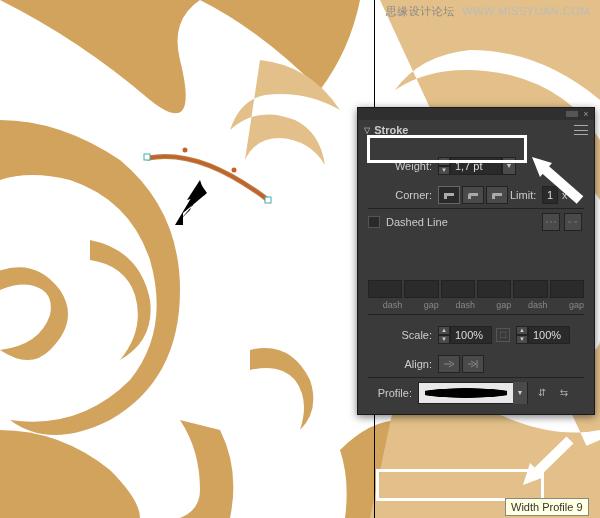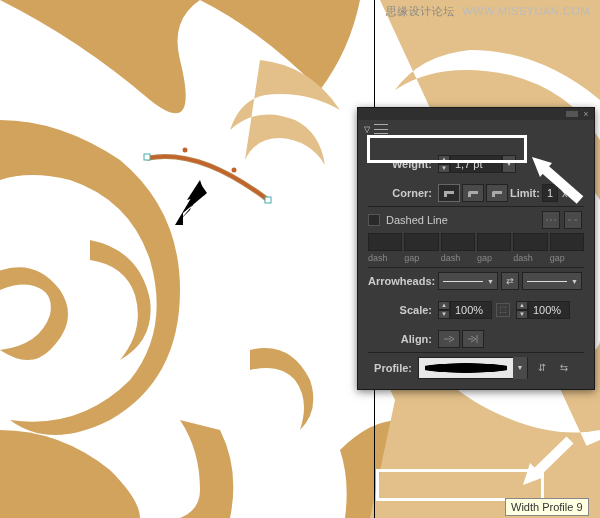--- a/index.html
+++ b/index.html
@@ -12,33 +12,33 @@
   .panel-topbar { height: 12px; background: #2f2f2f; display: flex; justify-content: flex-end; align-items: center; padding: 0 4px; gap: 4px;}
   .panel-topbar .dbl { width: 12px; height: 6px; background: #555; }
   .panel-topbar .x { width: 8px; height: 8px; color: #999; font-size: 9px; line-height: 8px; text-align:center; cursor: pointer;}
   .panel-header { display: flex; align-items: center; padding: 4px 6px; background: #3a3a3a; }
   .panel-header .tri { font-size: 8px; margin-right: 4px; color: #ccc;}
   .panel-title { font-weight: bold; flex: 1; }
   .panel-menu { width: 14px; height: 10px; display: flex; flex-direction: column; justify-content: space-between; cursor:pointer;}
   .panel-menu span { height: 1px; background: #aaa; }
   .section { padding: 6px 10px; }
   .row { display: flex; align-items: center; margin: 4px 0; }
-  .lbl { width: 70px; text-align: right; padding-right: 6px; color: #ccc; font-weight: bold; }
+  .lbl { width: 70px; text-align: right; padding-right: 6px; color: #ccc; }
   .stepper { display: flex; align-items: center; height: 32px; }
   .step-btns { display: flex; flex-direction: column; width: 12px; height: 18px; }
   .step-btn { flex: 1; background: #4a4a4a; border: 1px solid #222; font-size: 6px; color: #ccc; line-height: 7px; text-align: center; cursor:pointer;}
   .field { width: 52px; height: 18px; background: #2a2a2a; border: 1px solid #222; color: #ddd; padding: 0 4px; font-size: 11px; }
   .dd { width: 14px; height: 18px; background: #4a4a4a; border: 1px solid #222; font-size: 7px; color:#ccc; text-align:center; line-height: 16px; cursor:pointer;}
   .icon-btn { width: 22px; height: 18px; background: #4a4a4a; border: 1px solid #222; margin-right: 2px; display: flex; align-items: center; justify-content: center; cursor:pointer;}
   .icon-btn.sel { background: #2a2a2a; border-color: #666;}
   .icon-shape { width: 12px; height: 10px; }
   .hr { height: 1px; background: #222; margin: 4px 0; }
   .checkbox { width: 12px; height: 12px; background: #2a2a2a; border: 1px solid #555; margin-right: 6px; }
   .dash-slots { display: flex; gap: 2px; margin-top: 4px; }
-  .dash-slot { flex:1; text-align: left; }
+  .dash-slot { flex:1; text-align: right; margin-top: 45px; }
   .dash-field { width: 100%; height: 18px; background: #2b2b2b; border: 1px solid #222; margin-bottom: 2px; }
   .dash-lbl { font-size: 9px; color: #888; }
   .arrow-dd { width: 60px; height: 18px; background: #4a4a4a; border: 1px solid #222; display: flex; align-items: center; cursor:pointer;}
   .arrow-line { flex:1; height:1px; background:#ddd; margin: 0 4px;}
   .arrow-car { font-size: 7px; color:#ccc; padding-right:3px;}
   .swap { width: 18px; height: 18px; background: #4a4a4a; border: 1px solid #222; margin: 0 3px; font-size:9px; text-align:center; line-height:16px; color:#ccc; cursor:pointer;}
   .profile-dd { width: 110px; height: 22px; background: #e8e8e8; border: 1px solid #222; display:flex; align-items:center; cursor:pointer; position:relative;}
   .profile-shape { flex:1; height:10px; margin: 0 6px; background: radial-gradient(ellipse 48px 5px at center, #000 0%, #000 90%, transparent 100%); }
   .profile-car { width:14px; height:22px; background:#4a4a4a; font-size:7px; color:#ccc; text-align:center; line-height:22px;}
   .highlight-box { position: absolute; border: 3px solid #fff; pointer-events: none; }
@@ -96,20 +96,21 @@
   <span>WWW.MISSYUAN.COM</span>
 </div>
 
 <div class="panel">
   <div class="panel-topbar">
     <div class="dbl"></div>
     <div class="x">×</div>
   </div>
   <div class="panel-header">
     <span class="tri">▽</span>
+    <span class="panel-title">Stroke</span>
     <div class="panel-menu">
         <span></span>
         <span></span>
         <span></span>
       </div>
   </div>
 
   <div class="section">
     <div class="row">
       <div class="lbl">Weight:</div>
@@ -187,32 +188,20 @@
           <div class="dash-lbl">dash</div>
         </div>
       <div class="dash-slot">
           <div class="dash-field"></div>
           <div class="dash-lbl">gap</div>
         </div>
     </div>
 
     <div class="hr"></div>
 
-    <div class="row">
-      <div class="lbl">Arrowheads:</div>
-      <div class="arrow-dd">
-          <div class="arrow-line"></div>
-          <div class="arrow-car">▼</div>
-        </div>
-      <div class="swap">⇄</div>
-      <div class="arrow-dd">
-          <div class="arrow-line"></div>
-          <div class="arrow-car">▼</div>
-        </div>
-    </div>
 
     <div class="row">
       <div class="lbl">Scale:</div>
       <div class="stepper">
         <div class="step-btns">
             <div class="step-btn">▲</div>
             <div class="step-btn">▼</div>
           </div>
         <input class="field" style="width: 42px;" value="100%">
       </div>

